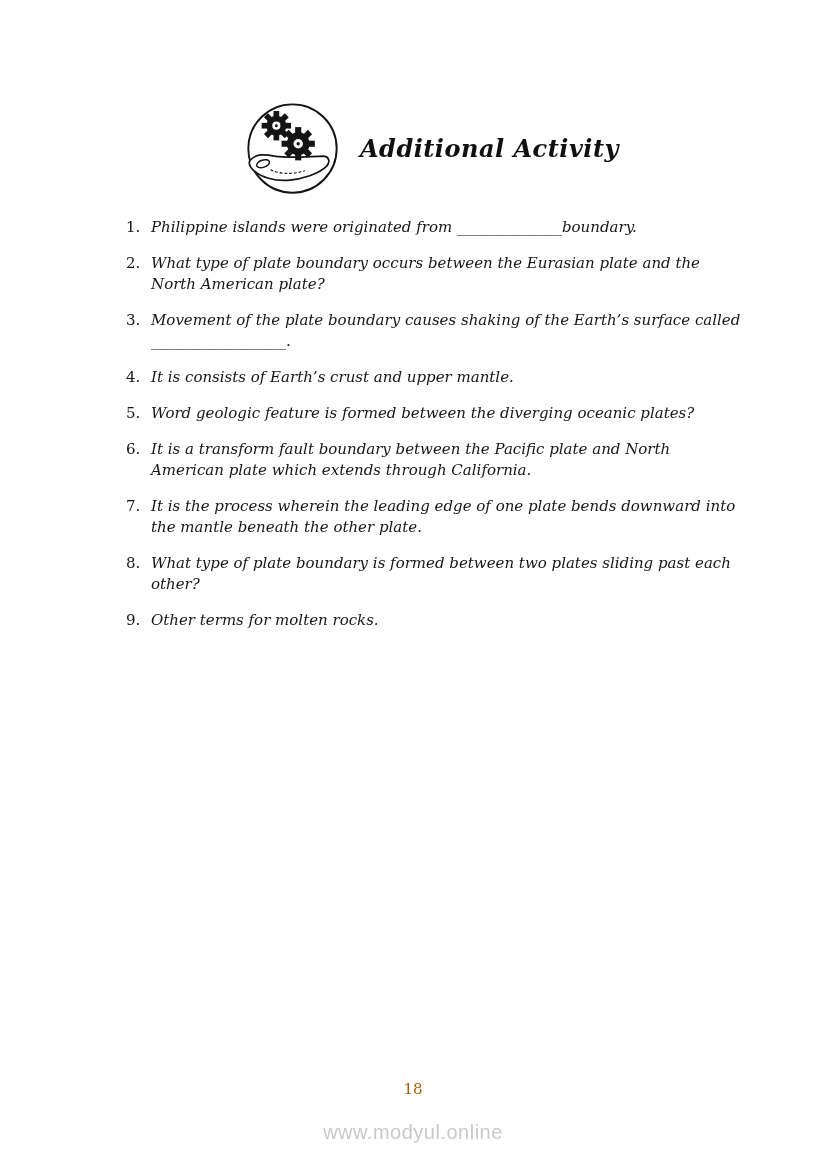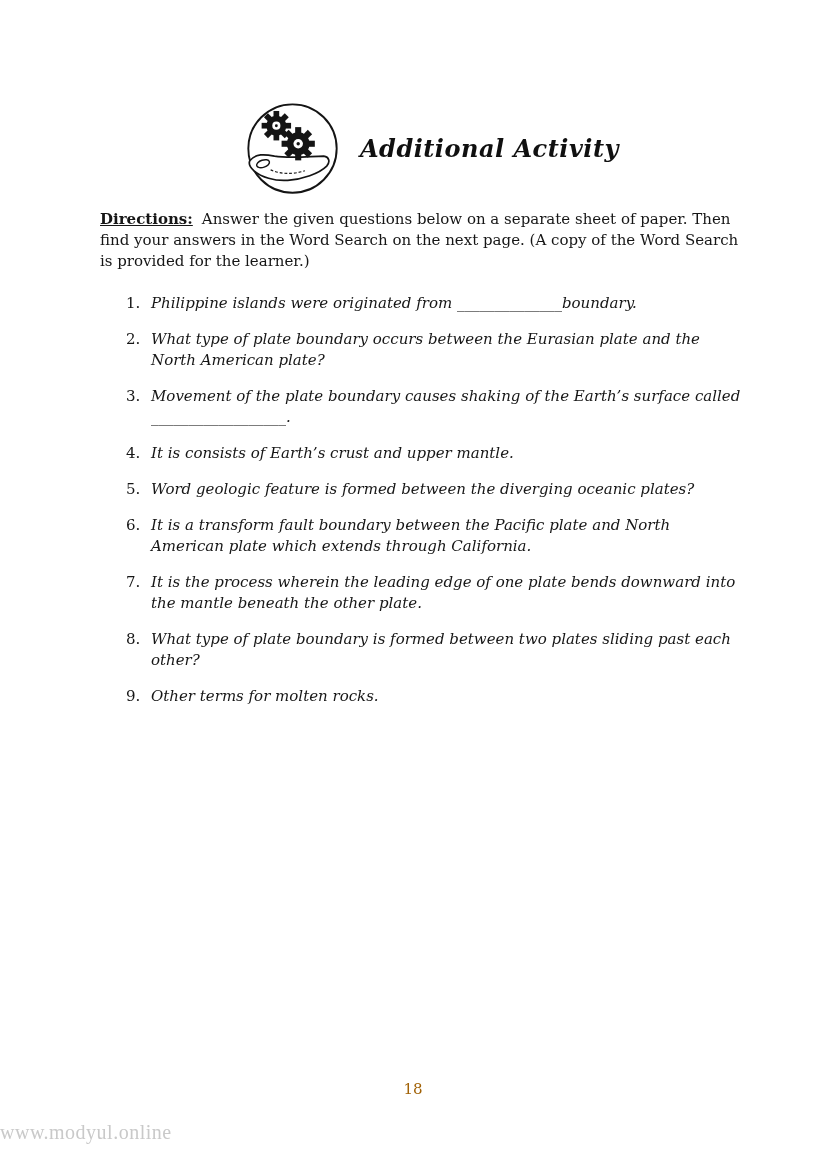--- a/index.html
+++ b/index.html
@@ -63,24 +63,25 @@
     top: 1080px; left: 0;
     width: 100%;
     text-align: center;
     font-size: 15px;
     color: #a16207;
   }
   .watermark {
     position: absolute;
     top: 1121px; left: 0;
     width: 100%;
+    text-align: center;
     font-size: 20px;
     letter-spacing: 0.5px;
     color: #c9c9c9;
-    font-family: Liberation Serif, serif;
+    font-family: Liberation Sans, sans-serif;
   }
 
   svg .ink { stroke: #141414; }
 </style>
 </head>
 <body>
 
 <div class="content">
 
   <div class="header">
@@ -123,23 +124,20 @@
           </g>
           <circle r="5" fill="#ffffff"></circle>
           <circle r="1.8" fill="#141414"></circle>
         </g>
       </svg>
     </span>
     <h1 class="page-title">Additional Activity</h1>
   </div>
 
 
-  <p class="directions"><span class="directions-label">Directions:</span><span class="pre">Answer the given questions below on a separate sheet of paper. Then
-find your answers in the Word Search on the next page. (A copy of the Word Search
-is provided for the learner.)</span></p>
 
   <div class="questions">
     <div class="q-row">
       <span class="q-num">1.</span>
       <span class="q-text">Philippine islands were originated from ______________boundary.</span>
     </div>
     <div class="q-row">
       <span class="q-num">2.</span>
       <span class="q-text">What type of plate boundary occurs between the Eurasian plate and the
 North American plate?</span>

